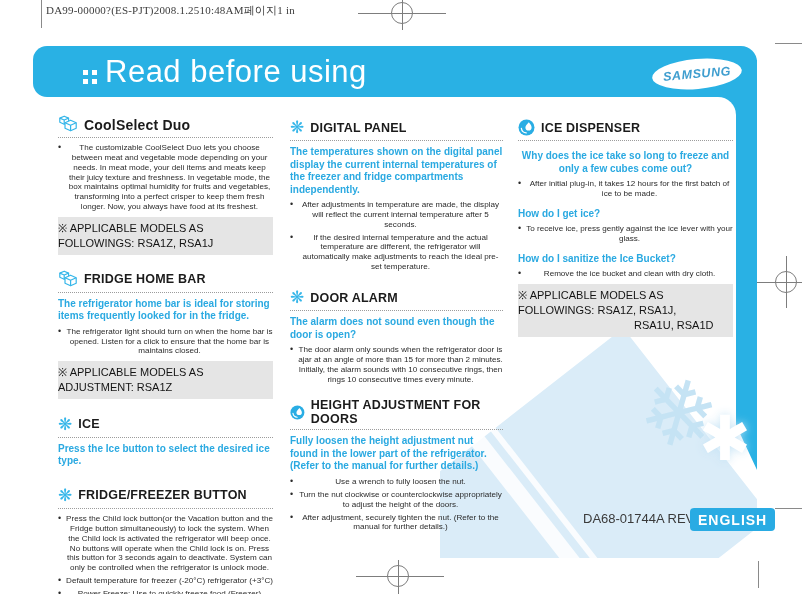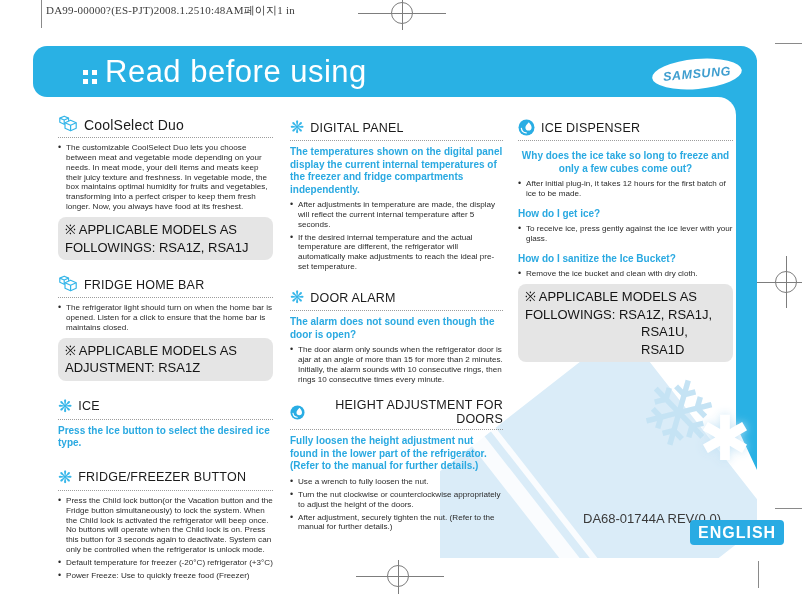--- a/index.html
+++ b/index.html
@@ -35,39 +35,39 @@
   .deco-card { position:absolute; left:-20px; top:80px; width:310px; height:240px; background:#daecf8;
     transform:rotate(-38deg); border-radius:6px; }
   .stripe { position:absolute; top:-30px; bottom:-30px; background:rgba(255,255,255,0.85); }
   .stripe.s1 { left:118px; width:16px; }
   .stripe.s2 { left:142px; width:6px; }
   .snow-light { position:absolute; left:200px; top:50px; font-size:92px; line-height:1; color:#c5e3f4;
     transform:rotate(16deg); }
   .snow-white { position:absolute; left:699px; top:408px; font-size:62px; line-height:1; color:#ffffff;
     text-shadow:0 0 10px rgba(198,228,246,0.95); z-index:5; }
   .doc-code { position:absolute; left:583px; top:511px; font-size:13px; color:#3a3a3a; z-index:5; }
-  .lang-badge { position:absolute; left:690px; top:520px; background:#29abe3; color:#ffffff;
-    font-size:16px; font-weight:bold; letter-spacing:1px; padding:4px 8px 3px; border-radius:4px; z-index:5; }
+  .lang-badge { position:absolute; left:690px; top:508px; background:#29abe3; color:#ffffff;
+    font-size:14px; font-weight:bold; letter-spacing:1px; padding:4px 8px 3px; border-radius:4px; z-index:5; }
 
   
   .col { position:absolute; z-index:3; }
   #col1 { left:58px; top:115px; width:215px; }
   #col2 { left:290px; top:118px; width:213px; }
   #col3 { left:518px; top:118px; width:215px; }
 
   .sec-head { display:flex; align-items:center; gap:6px; min-height:19px; }
-  .sec-title { font-weight:normal; font-size:12.5px; color:#1b1b1b; letter-spacing:0.2px;text-align:right; }
+  .sec-title { font-weight:bold; font-size:12.5px; color:#1b1b1b; letter-spacing:0.2px; }
   .sec-title.big { font-size:14px; }
   .dotline { border-top:1px dotted #9c9c9c; margin:3px 0 5px; height:0; }
   .lead { color:#2aa9e1; font-weight:bold; font-size:10px; line-height:1.25; margin:2px 0 4px; }
-  .bullets { list-style:none; margin:0 0 2px; padding:0; }
+  .bullets { list-style:none; margin:0 0 2px; padding:0;text-align:center; }
   .bullets li { position:relative; padding-left:8px; font-size:8.1px; color:#2b2b2b;
     line-height:1.22; margin-bottom:3px; }
   .bullets li::before { content:"•"; position:absolute; left:0; top:-1px; font-size:9px; color:#2b2b2b; }
-  .models { background:#e5e5e5; border-radius:8px; padding:4px 7px; font-size:13px; color:#141414;
+  .models { background:#e5e5e5; border-radius:0; padding:4px 0; font-size:11px; color:#141414;
     margin-top:5px; line-height:1.35; }
   .models .line2 { display:block; padding-left:116px; }
   .snow-ic { color:#35b6e9; font-size:17px; line-height:1; }
   .cubes-ic, .drop-ic { display:inline-flex; }
 </style>
 </head>
 <body>
 
 <div id="page">
 
@@ -150,20 +150,21 @@
           <g fill="#ffffff" stroke="#35b6e9" stroke-width="1.2" stroke-linejoin="round">
             <path d="M6.2 1.2 L10.6 3.1 L10.6 7.3 L6.2 9.2 L1.8 7.3 L1.8 3.1 Z"></path>
             <path d="M1.8 3.1 L6.2 5 L10.6 3.1 M6.2 5 L6.2 9.2" fill="none"></path>
             <path d="M12.6 5.2 L18.2 7.7 L18.2 13.3 L12.6 15.8 L7 13.3 L7 7.7 Z"></path>
             <path d="M7 7.7 L12.6 10.2 L18.2 7.7 M12.6 10.2 L12.6 15.8" fill="none"></path>
           </g>
         </svg>
         <span class="sec-title">FRIDGE HOME BAR</span>
       </div>
       <div class="dotline"></div>
+      <div class="lead">The refrigerator home bar is ideal for storing items frequently looked for in the fridge.</div>
       <ul class="bullets">
         <li>The refrigerator light should turn on when the home bar is opened. Listen for a click to ensure that the home bar is maintains closed.</li>
       </ul>
       <div class="models">※ APPLICABLE MODELS AS ADJUSTMENT:  RSA1Z</div>
     </div>
 
     <div class="section" style="margin-bottom:18px;">
       <div class="sec-head">
         <span class="snow-ic">❋</span>
         <span class="sec-title">ICE</span>

